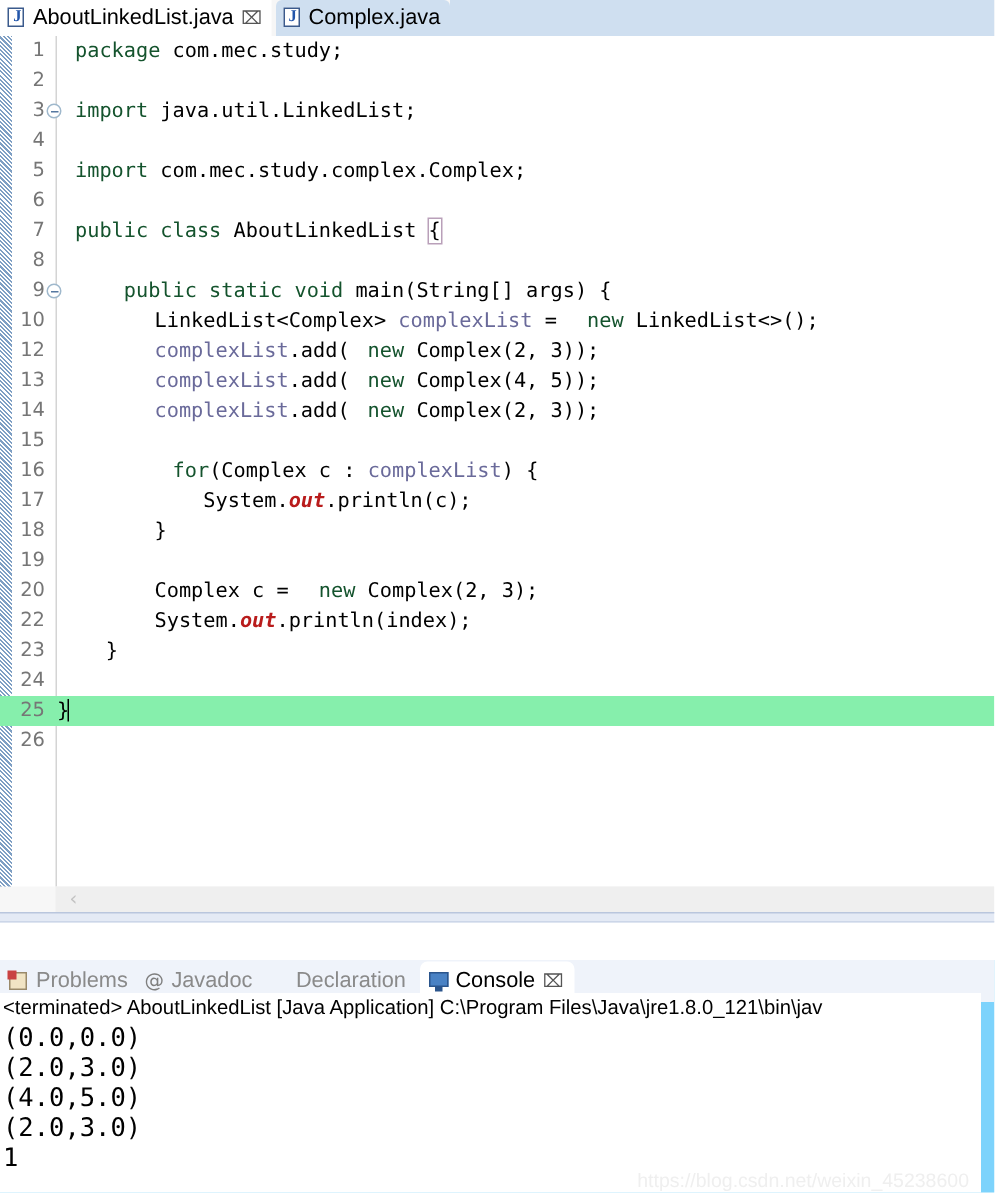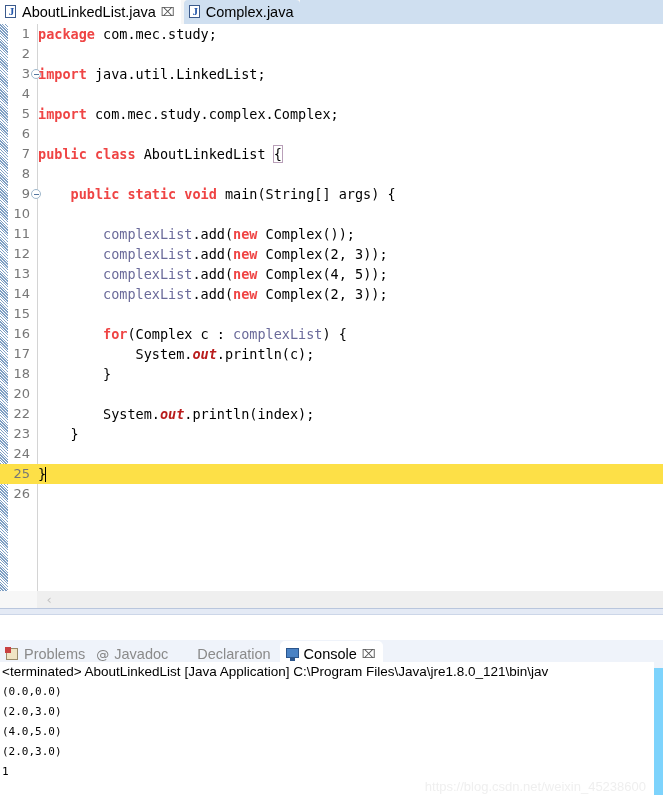--- a/index.html
+++ b/index.html
@@ -105,21 +105,21 @@
     font-family: "DejaVu Sans Mono", monospace;
     font-size: 13.5px;
   }
   .row {
     position: relative;
     height: 20px;
     line-height: 20px;
     white-space: pre;
   }
   .row.current {
-    background: #fde047;
+    background: #86efac;
   }
   .row.current .ln { background: transparent; }
   .ln {
     position: absolute; left: 0; top: 0;
     width: 30px;
     text-align: right;
     color: #767676;
     font-family: "DejaVu Sans", sans-serif;
     font-size: 13px;
   }
@@ -134,21 +134,21 @@
   .fold::before {
     content: "";
     position: absolute; left: 1.5px; top: 3.5px;
     width: 5px; height: 1px;
     background: #5577a0;
   }
   .code {
     position: absolute; left: 38px; top: 0;
     white-space: pre;
   }
-  .kw   { color: #ef4444; font-weight: bold; }
+  .kw   { color: #14532d; font-weight: normal; margin-left: 12px; }
   .plain{ color: #000000; }
   .lvar { color: #6a6a9a; }
   .sfld { color: #b91c1c; font-weight: bold; font-style: italic; }
   .cursor {
     display: inline-block;
     width: 1px; height: 15px;
     background: #000;
     vertical-align: -3px;
     margin-left: -1px;
   }
@@ -275,21 +275,21 @@
     white-space: pre;
     padding-left: 2px;
   }
   .console-line.header {
     font-family: "Liberation Sans", sans-serif;
     font-size: 13.5px;
     color: #000;
   }
   .console-line.out {
     font-family: "DejaVu Sans Mono", monospace;
-    font-size: 11px;
+    font-size: 17px;
     color: #000;
   }
   .watermark {
     position: absolute; right: 8px; bottom: 22px;
     font-size: 13px;
     color: #efefef;
     font-family: "Liberation Sans", sans-serif;
     white-space: nowrap;
   }
 </style>
@@ -323,30 +323,30 @@
     <div class="code-rows" id="code-rows">
         <div class="row"><span class="ln">1</span><span class="code"><span class="kw">package </span><span class="plain">com.mec.study;</span></span></div>
         <div class="row"><span class="ln">2</span><span class="code"></span></div>
         <div class="row"><span class="ln">3</span><span class="fold"></span><span class="code"><span class="kw">import </span><span class="plain">java.util.LinkedList;</span></span></div>
         <div class="row"><span class="ln">4</span><span class="code"></span></div>
         <div class="row"><span class="ln">5</span><span class="code"><span class="kw">import </span><span class="plain">com.mec.study.complex.Complex;</span></span></div>
         <div class="row"><span class="ln">6</span><span class="code"></span></div>
         <div class="row"><span class="ln">7</span><span class="code"><span class="kw">public class </span><span class="plain">AboutLinkedList </span><span class="plain brace-box">{</span></span></div>
         <div class="row"><span class="ln">8</span><span class="code"></span></div>
         <div class="row"><span class="ln">9</span><span class="fold"></span><span class="code"><span class="plain">    </span><span class="kw">public static void </span><span class="plain">main(String[] args) {</span></span></div>
-        <div class="row"><span class="ln">10</span></div>
-        <div class="row"><span class="ln">11</span><span class="code"><span class="plain">        </span><span class="lvar">complexList</span><span class="plain">.add(</span><span class="kw">new </span><span class="plain">Complex());</span></span></div>
+        <div class="row"><span class="ln">10</span><span class="code"><span class="plain">        LinkedList&lt;Complex&gt; </span><span class="lvar">complexList</span><span class="plain"> = </span><span class="kw">new </span><span class="plain">LinkedList&lt;&gt;();</span></span></div>
         <div class="row"><span class="ln">12</span><span class="code"><span class="plain">        </span><span class="lvar">complexList</span><span class="plain">.add(</span><span class="kw">new </span><span class="plain">Complex(2, 3));</span></span></div>
         <div class="row"><span class="ln">13</span><span class="code"><span class="plain">        </span><span class="lvar">complexList</span><span class="plain">.add(</span><span class="kw">new </span><span class="plain">Complex(4, 5));</span></span></div>
         <div class="row"><span class="ln">14</span><span class="code"><span class="plain">        </span><span class="lvar">complexList</span><span class="plain">.add(</span><span class="kw">new </span><span class="plain">Complex(2, 3));</span></span></div>
         <div class="row"><span class="ln">15</span><span class="code"></span></div>
         <div class="row"><span class="ln">16</span><span class="code"><span class="plain">        </span><span class="kw">for</span><span class="plain">(Complex c : </span><span class="lvar">complexList</span><span class="plain">) {</span></span></div>
         <div class="row"><span class="ln">17</span><span class="code"><span class="plain">            System.</span><span class="sfld">out</span><span class="plain">.println(c);</span></span></div>
         <div class="row"><span class="ln">18</span><span class="code"><span class="plain">        }</span></span></div>
-        <div class="row"><span class="ln">20</span></div>
+        <div class="row"><span class="ln">19</span><span class="code"></span></div>
+        <div class="row"><span class="ln">20</span><span class="code"><span class="plain">        Complex c = </span><span class="kw">new </span><span class="plain">Complex(2, 3);</span></span></div>
         <div class="row"><span class="ln">22</span><span class="code"><span class="plain">        System.</span><span class="sfld">out</span><span class="plain">.println(index);</span></span></div>
         <div class="row"><span class="ln">23</span><span class="code"><span class="plain">    }</span></span></div>
         <div class="row"><span class="ln">24</span><span class="code"></span></div>
         <div class="row current"><span class="ln">25</span><span class="code"><span class="plain">}</span><span class="cursor"></span></span></div>
         <div class="row"><span class="ln">26</span><span class="code"></span></div>
       </div>
 
     <div class="hscroll">
       <div class="hscroll-track"></div>
       <div class="hscroll-arrow">‹</div>

